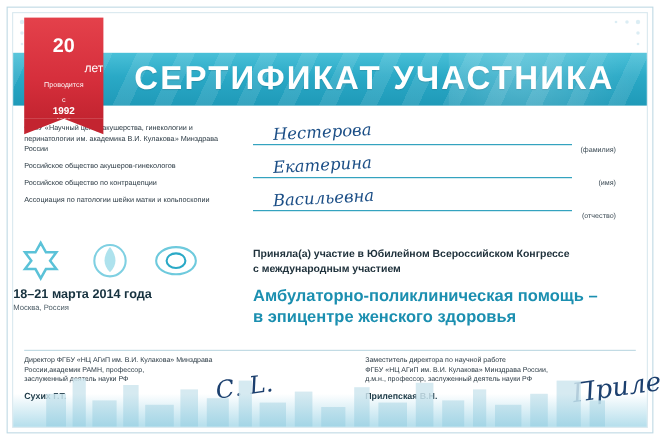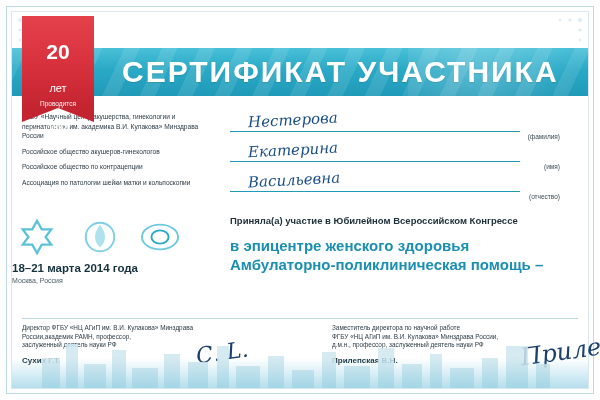--- a/index.html
+++ b/index.html
@@ -58,24 +58,24 @@
     text-align:center;
     z-index:6;
   }
   .ribbon:after{
     content:"";position:absolute;left:0;bottom:-14px;width:0;height:0;
     border-left:36px solid #c32430;
     border-right:36px solid #c32430;
     border-bottom:14px solid transparent;
   }
   .ribbon .num{
-    display:block;font-size:21px;font-weight:bold;line-height:26px;margin-top:23px;
+    display:block;font-size:18px;font-weight:bold;line-height:26px;margin-top:12px;
   }
   .ribbon .years{
-    display:block;font-size:11px;line-height:12px;margin-top:17px;
+    display:block;font-size:11px;line-height:12px;margin-top:2px;text-align:right;
   }
   .ribbon .since{
     display:block;font-size:6.5px;line-height:8px;margin-top:6px;
     opacity:.95;
   }
   .ribbon .year{
     display:block;font-size:9px;font-weight:bold;line-height:10px;
   }
   .ribbon .year2{
     display:block;font-size:6.5px;line-height:8px;
@@ -102,21 +102,21 @@
     color:#1b4e86;
     transform:rotate(-3deg);
     white-space:nowrap;
   }
   .name-row .cap{
     position:absolute;right:0;bottom:-2px;
     font-size:6.5px;color:#3b4a54;
   }
   
   .mid{
-    position:absolute;left:230px;top:214px;width:350px;
+    position:absolute;left:230px;top:225px;width:350px;
   }
   .mid .l1{font-size:9.5px;font-weight:bold;color:#20323c;line-height:13px;}
   .mid .l2{font-size:9.5px;font-weight:bold;color:#20323c;line-height:13px;}
   .mid .topic{
     margin-top:9px;
     font-size:15px;
     font-weight:bold;
     color:#1b8fb0;
     line-height:19px;
   }
@@ -247,23 +247,24 @@
       <path d="M20 7 C27 16 27 24 20 31 C13 24 13 16 20 7 Z" fill="#9adbe8" opacity=".8"></path>
     </svg>
     <svg class="logo logo-ring" viewBox="0 0 44 40">
       <ellipse cx="22" cy="20" rx="19" ry="13" fill="none" stroke="#6ecadd" stroke-width="2"></ellipse>
       <ellipse cx="22" cy="20" rx="9" ry="7" fill="none" stroke="#2aa9c6" stroke-width="2"></ellipse>
     </svg>
   </div>
 
   <div class="mid">
     <div class="l1">Приняла(а) участие в Юбилейном Всероссийском Конгрессе</div>
+    <div class="l2">с международным участием</div>
     <div class="topic">
+      <div>Амбулаторно-поликлиническая помощь –</div>
       <div>в эпицентре женского здоровья</div>
-      <div>Амбулаторно-поликлиническая помощь –</div>
     </div>
   </div>
 
   <div class="date-block">
     <div class="d1">18–21 марта 2014 года</div>
     <div class="d2">Москва, Россия</div>
   </div>
 
   <div class="sep"></div>
 

